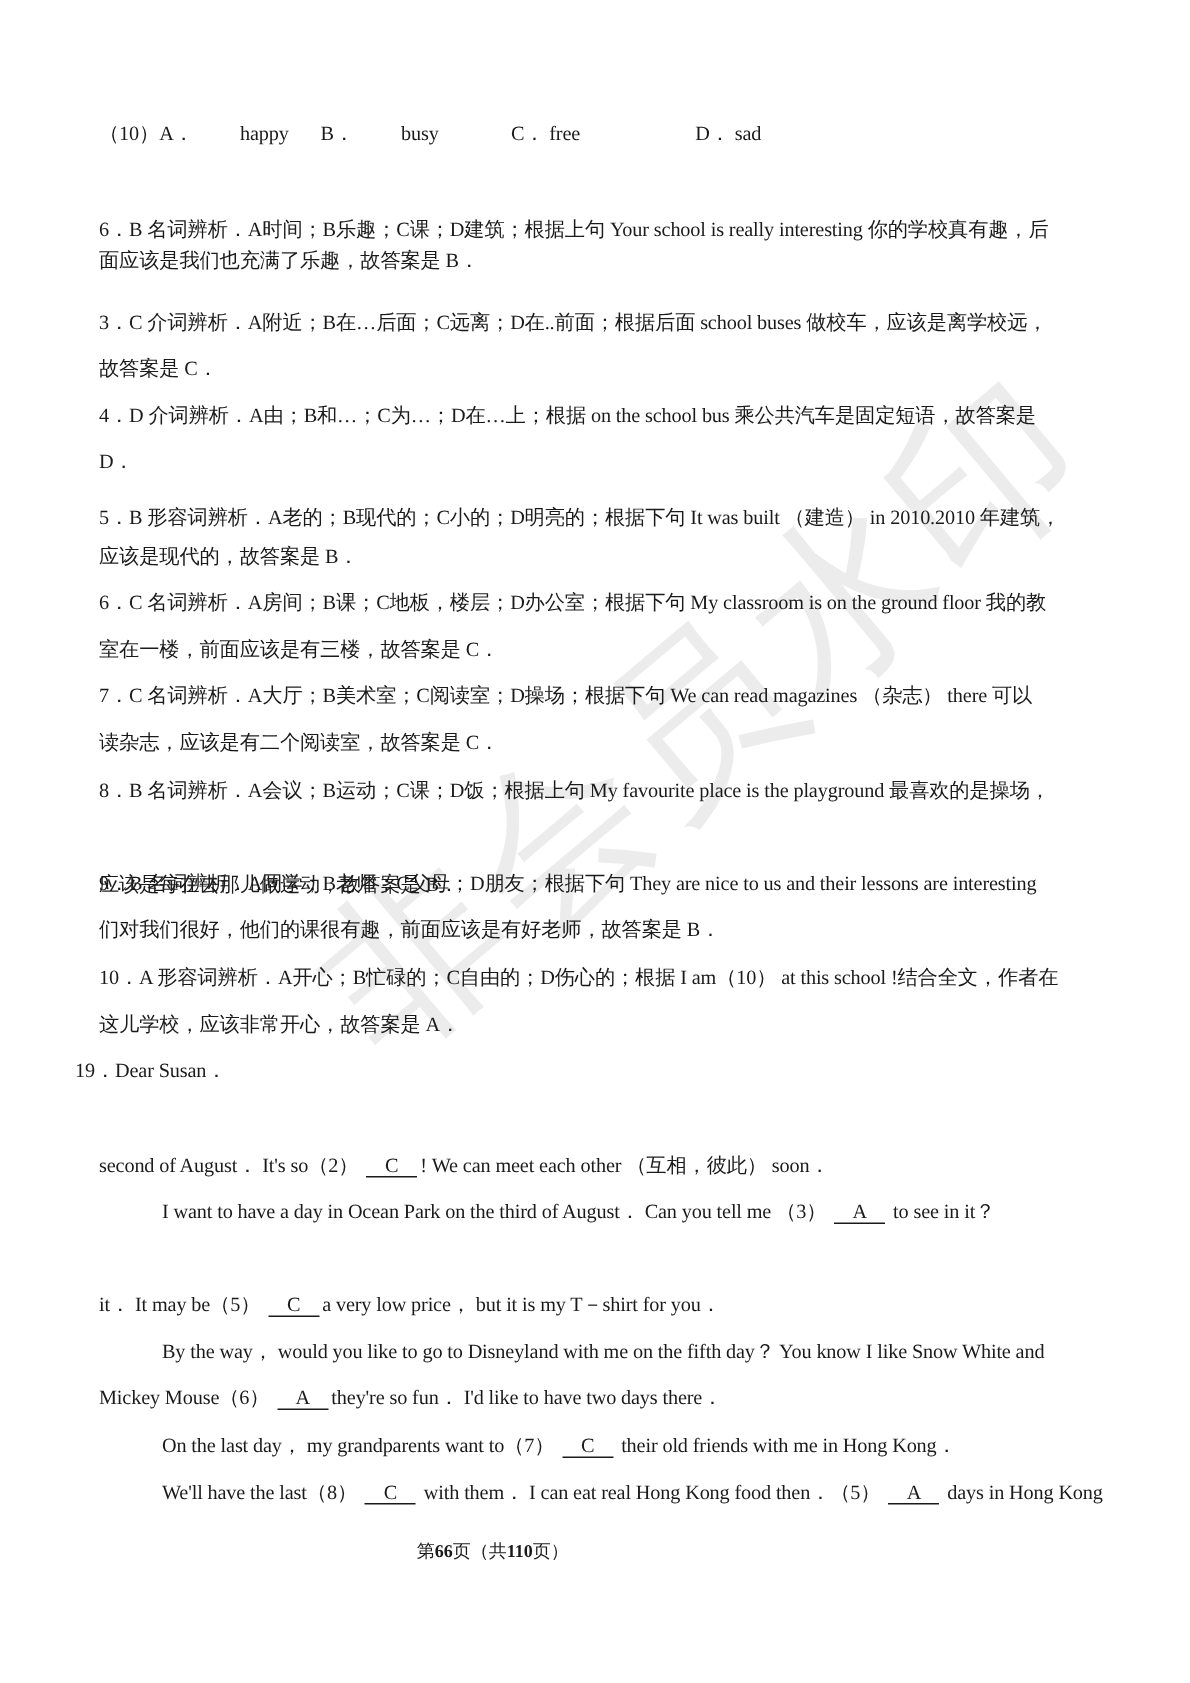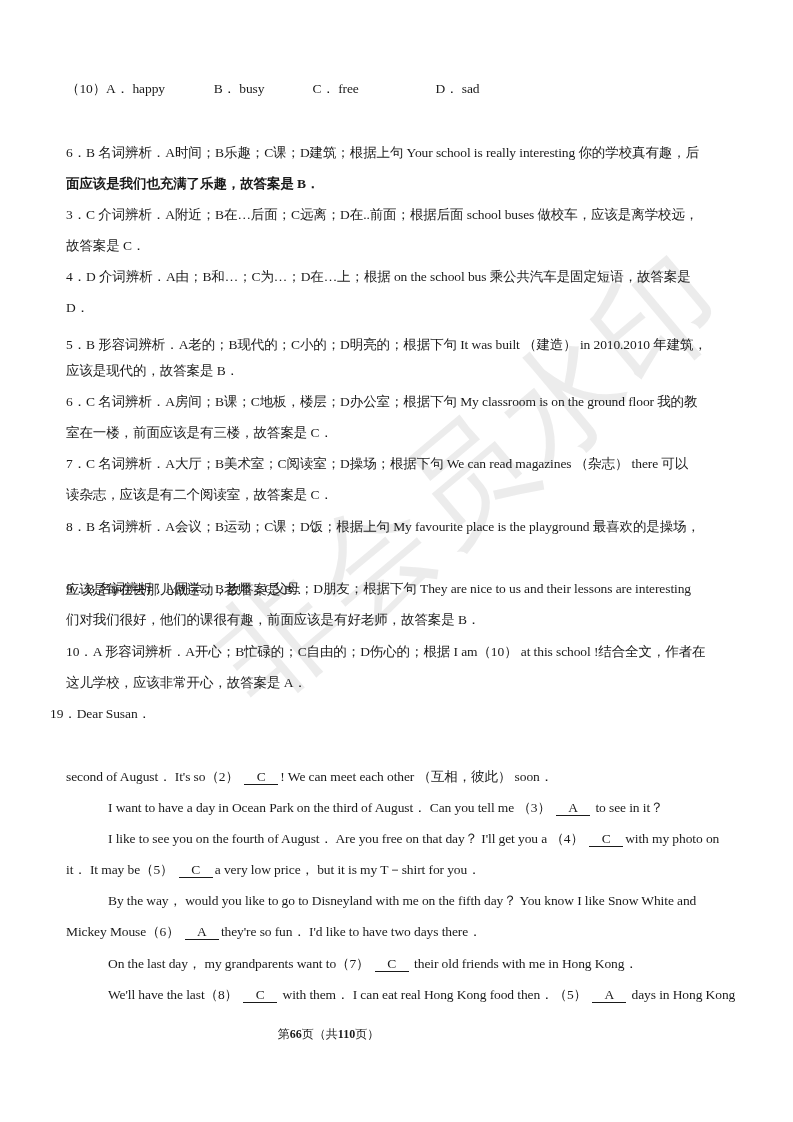--- a/index.html
+++ b/index.html
@@ -36,32 +36,32 @@
 </style>
 </head>
 <body>
 
 <div class="page">
 
   <div class="watermark">非会员水印</div>
 
   <div class="line" style="top:79px;">
     <span>（10）A．</span>
-    <span class="opt" style="width:60px;">happy</span><span class="opt" style="width:18px;"></span>
+    <span class="opt" style="width:60px;text-align:right;">happy</span><span class="opt" style="width:18px;"></span>
     <span>B．</span>
-    <span class="opt" style="width:70px;">busy</span>
+    <span class="opt" style="width:70px;margin-left:28px;">busy</span>
     <span>C．</span>
     <span class="opt" style="width:94px;">free</span>
     <span>D．</span>
     <span>sad</span>
   </div>
 
 
   <div class="line" style="top:143px;">6．B  名词辨析．A时间；B乐趣；C课；D建筑；根据上句 Your school is really interesting 你的学校真有趣，后</div>
-  <div class="line" style="top:174px;font-weight:bold;">面应该是我们也充满了乐趣，故答案是 B．</div>
+  <div class="line" style="top:164px;">面应该是我们也充满了乐趣，故答案是 B．</div>
 
   <div class="line" style="top:205px;">3．C  介词辨析．A附近；B在…后面；C远离；D在..前面；根据后面 school buses 做校车，应该是离学校远，</div>
   <div class="line" style="top:236px;">故答案是 C．</div>
 
   <div class="line" style="top:267px;">4．D  介词辨析．A由；B和…；C为…；D在…上；根据 on the school bus  乘公共汽车是固定短语，故答案是</div>
   <div class="line" style="top:298px;">D．</div>
 
   <div class="line" style="top:335px;">5．B  形容词辨析．A老的；B现代的；C小的；D明亮的；根据下句 It was built （建造） in 2010.2010 年建筑，</div>
   <div class="line" style="top:361px;">应该是现代的，故答案是 B．</div>
 
@@ -85,24 +85,20 @@
   <div class="line flush" style="top:767px;">
     <span>second of August．  It's so（2）</span>
     <span class="blank" style="width:34px;">C</span><span>! We can meet each other （互相，彼此） soon．</span>
   </div>
 
   <div class="line indent" style="top:798px;">
     <span>I want to have a day in Ocean Park on the third of August．  Can you tell me  （3）</span>
     <span class="blank" style="width:34px;">A</span><span> to see in it？</span>
   </div>
 
-  <div class="line indent" style="top:829px;">
-    <span>I like to see you on the fourth of August．  Are you free on that day？  I'll get you a （4）</span>
-    <span class="blank" style="width:34px;">C</span><span>with my photo on</span>
-  </div>
   <div class="line flush" style="top:860px;">
     <span>it．  It may be（5）</span>
     <span class="blank" style="width:34px;">C</span><span>a very low price，  but it is my T－shirt for you．</span>
   </div>
 
   <div class="line indent" style="top:891px;">By the way，  would you like to go to Disneyland with me on the fifth day？  You know I like Snow White and</div>
   <div class="line flush" style="top:922px;">
     <span>Mickey Mouse（6）</span>
     <span class="blank" style="width:34px;">A</span><span>they're so fun．  I'd like to have two days there．</span>
   </div>

